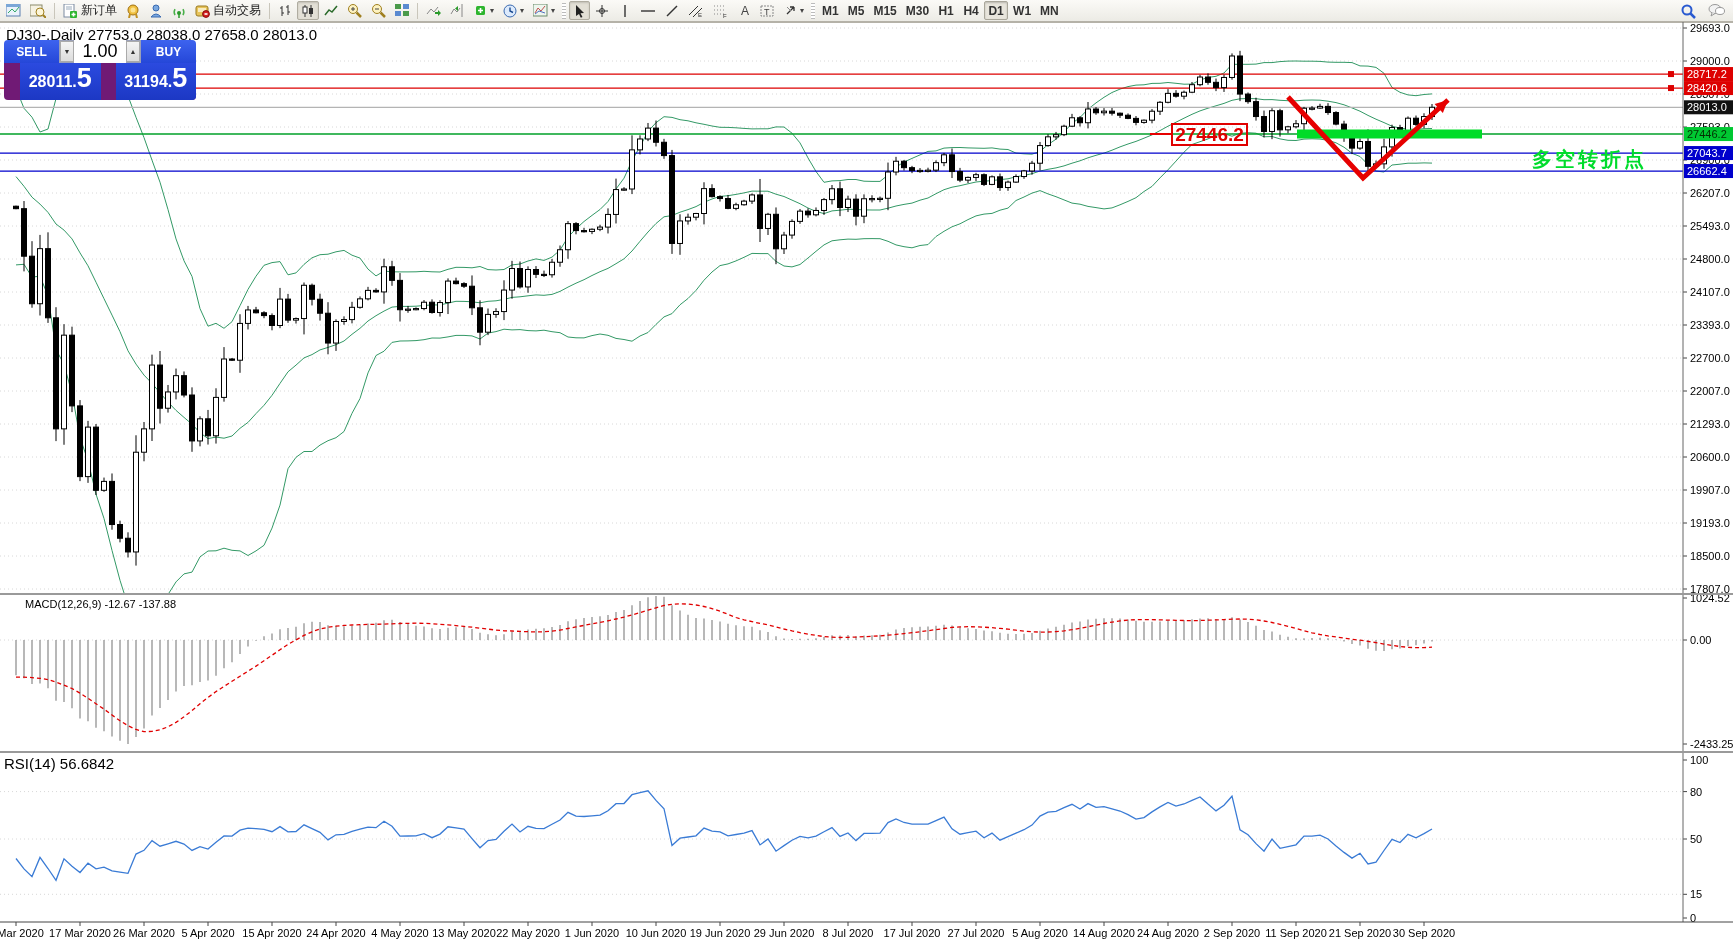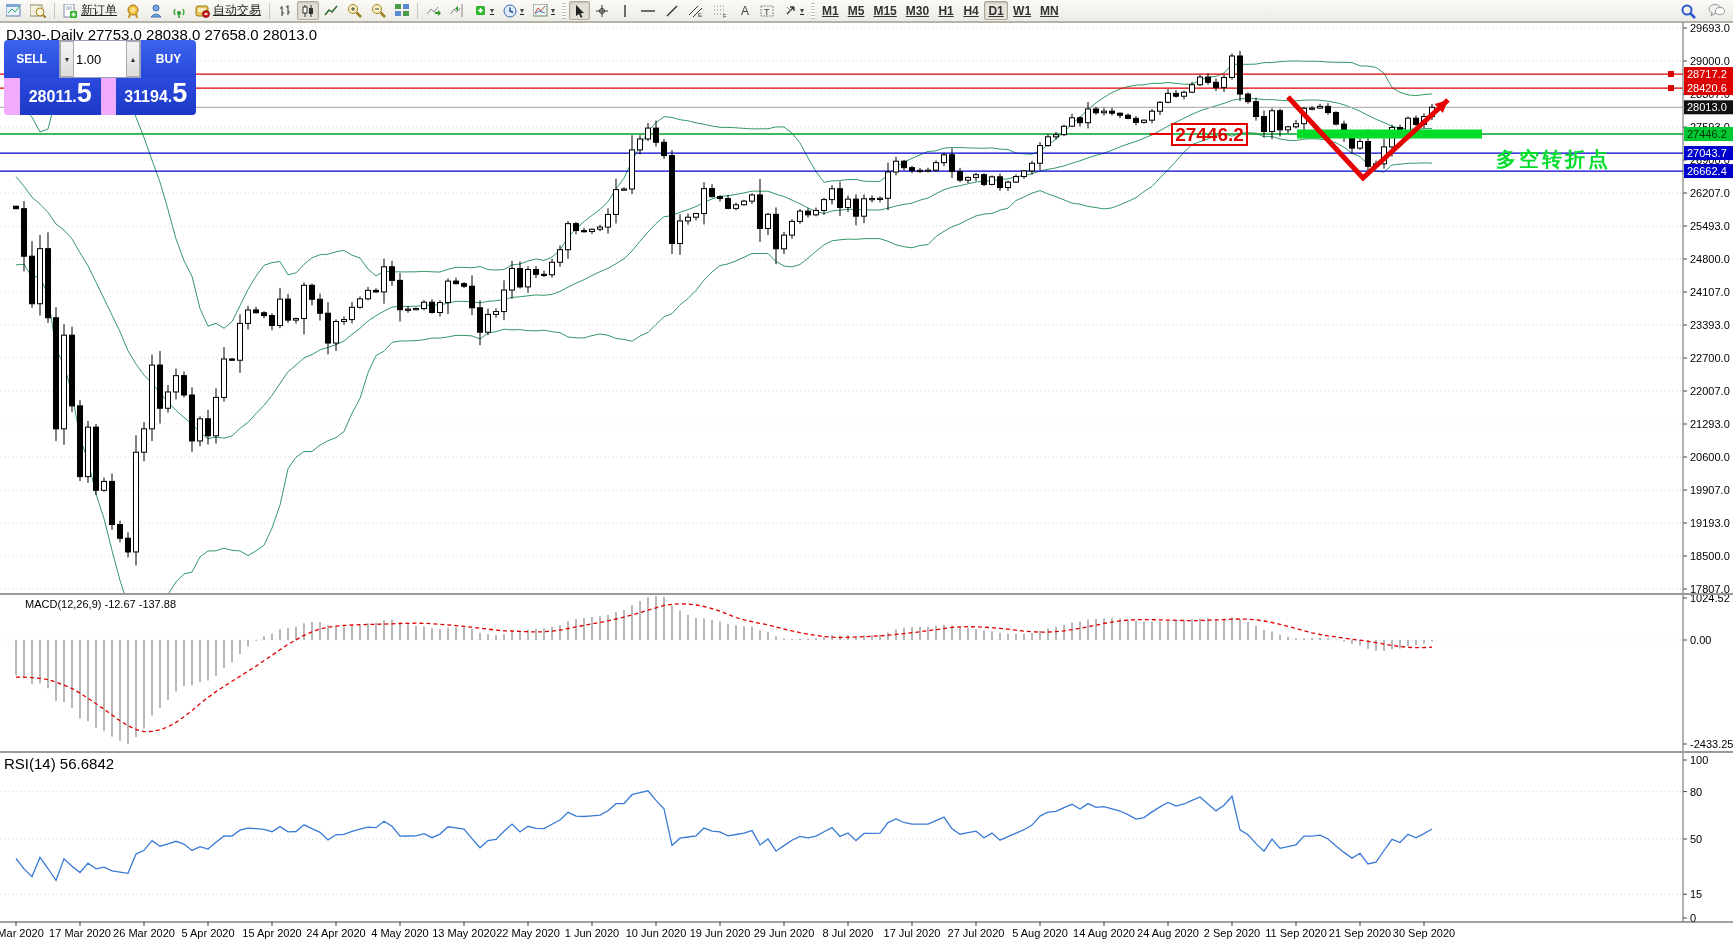--- a/index.html
+++ b/index.html
@@ -3,53 +3,53 @@
 <meta charset="utf-8">
 <style>
   html,body{margin:0;padding:0;width:1733px;height:942px;overflow:hidden;
     font-family:"Liberation Sans",sans-serif;background:#fff;}
   
   #toolbar{position:absolute;left:0;top:0;width:1733px;height:22px;
     background:linear-gradient(#fbfaf7,#ecebe5);border-bottom:1px solid #b5b2a8;
     display:flex;align-items:center;gap:1px;padding-left:2px;box-sizing:border-box;}
   .tbtn{height:19px;min-width:21px;display:flex;align-items:center;justify-content:center;
     gap:3px;border:1px solid transparent;border-radius:2px;background:transparent;
-    font-family:"Liberation Sans",sans-serif;font-size:12px;color:#222;padding:0 3px;cursor:default;text-decoration:underline;}
+    font-family:"Liberation Sans",sans-serif;font-size:12px;color:#222;padding:0 3px;cursor:default;}
   .tbtn.pressed{background:#e3e0d6;border-color:#b0ada1;box-shadow:inset 0 1px 2px rgba(0,0,0,.15);}
   .tsep{width:1px;height:16px;background:#c9c6bb;margin:0 3px;flex:none;}
   .grip{width:4px;height:16px;margin:0 2px;background:repeating-linear-gradient(#bbb 0 1px,#fff 1px 3px);flex:none;}
   .tf{font-size:12px;font-weight:bold;color:#333;min-width:24px;}
   .tf.active{background:#e8e5dc;border-color:#a9a69a;box-shadow:inset 0 1px 2px rgba(0,0,0,.2);}
   .caret{font-size:8px;color:#444;}
   #toolbar svg{display:block;}
   #tb-right{position:absolute;right:4px;top:1px;display:flex;gap:4px;}
   
   #chart-region{position:absolute;left:0;top:22px;width:1733px;height:920px;background:#fff;}
   #chart-svg{position:absolute;left:0;top:0;}
   .ovl{position:absolute;white-space:nowrap;}
   #symbol-line{left:6px;top:4px;font-size:15px;color:#000;}
   #macd-label{left:4px;top:576px;font-size:11px;color:#000;padding-left:21px;}
   #rsi-label{left:4px;top:733px;font-size:15px;color:#000;}
   #price-callout{left:1171px;top:101px;width:77px;height:23px;border:2px solid #e00000;
     color:#e00000;font-size:19px;font-weight:bold;display:flex;align-items:center;justify-content:center;
     background:transparent;box-sizing:border-box;}
-  #cn-note{left:1496px;top:124px;font-size:20px;font-weight:bold;color:#00dc2c;letter-spacing:3px;}
+  #cn-note{left:1532px;top:124px;font-size:20px;font-weight:bold;color:#00dc2c;letter-spacing:3px;}
   
   #one-click{left:4px;top:18px;width:192px;}
-  #oc-row1{display:flex;height:38px;border-radius:9px;}
+  #oc-row1{display:flex;height:23px;border-radius:9px;}
   .oc-tab{flex:1;background:linear-gradient(#3d63ef,#2547d8);color:#fff;font-size:12px;font-weight:bold;
     display:flex;align-items:center;justify-content:center;cursor:default;}
   #oc-sell-tab{border-radius:4px 0 0 0;}
   #oc-buy-tab{border-radius:0 4px 0 0;}
   #oc-vol{display:flex;align-items:center;background:#fff;border:1px solid #9aa0b8;box-sizing:border-box;}
   .oc-spin{width:14px;height:100%;background:linear-gradient(#f4f4f4,#dcdcdc);border:1px solid #aaa;
     font-size:7px;color:#333;display:flex;align-items:center;justify-content:center;cursor:default;box-sizing:border-box;}
-  #oc-vol input{width:48px;border:none;outline:none;font-size:13px;
+  #oc-vol input{width:48px;border:none;outline:none;font-size:18px;text-align:center;
     font-family:"Liberation Sans",sans-serif;}
-  #oc-row2{display:flex;height:37px;background:#f0abfc;gap:15px;border-radius:0 0 4px 4px;overflow:hidden;padding-left:16px;}
+  #oc-row2{display:flex;height:37px;background:#701a75;gap:15px;border-radius:0 0 4px 4px;overflow:hidden;padding-left:16px;}
   .oc-price{flex:1;background:linear-gradient(#2b4adf,#1c38c4);color:#fff;display:flex;align-items:baseline;
     justify-content:center;cursor:default;}
   .oc-main{font-size:16px;font-weight:bold;padding-top:9px;}
   .oc-big{font-size:27px;font-weight:bold;line-height:30px;}
 </style>
 </head>
 <body>
 
 <div id="toolbar">
   <button class="tbtn">

